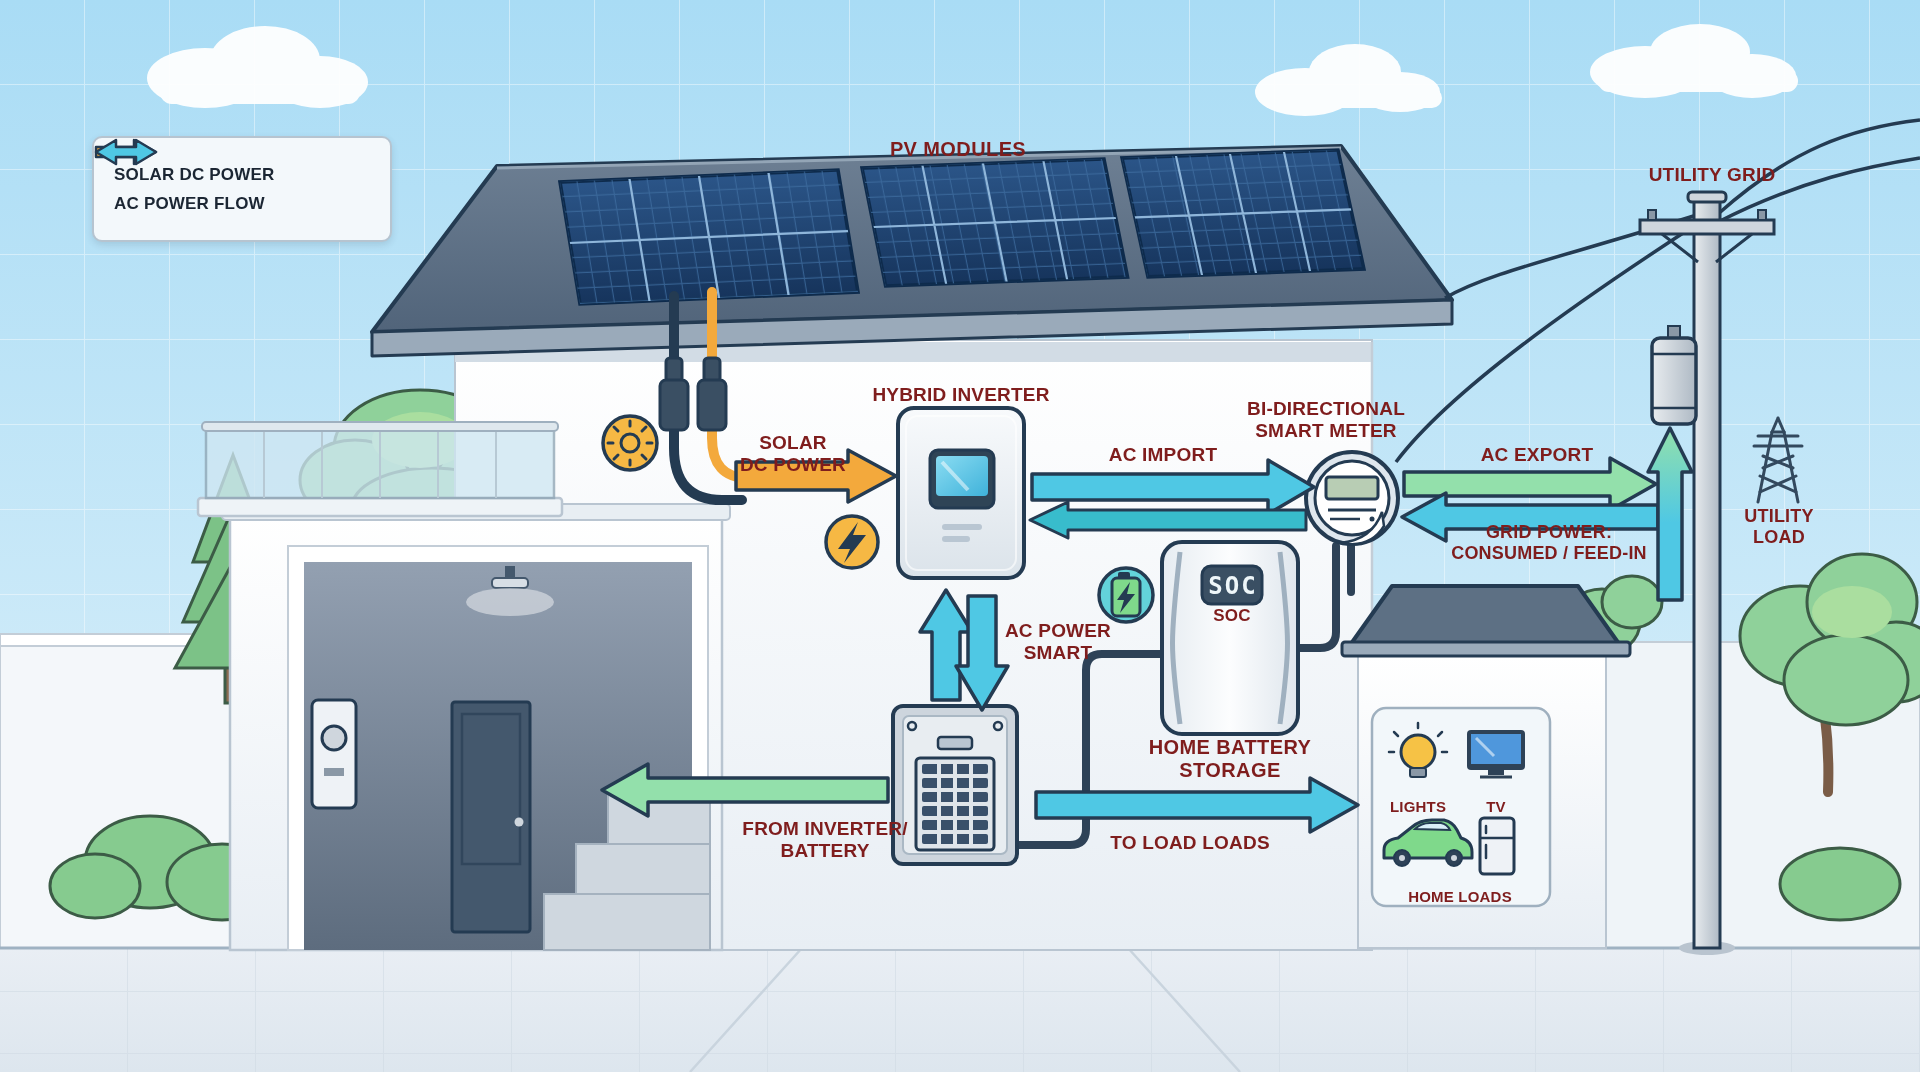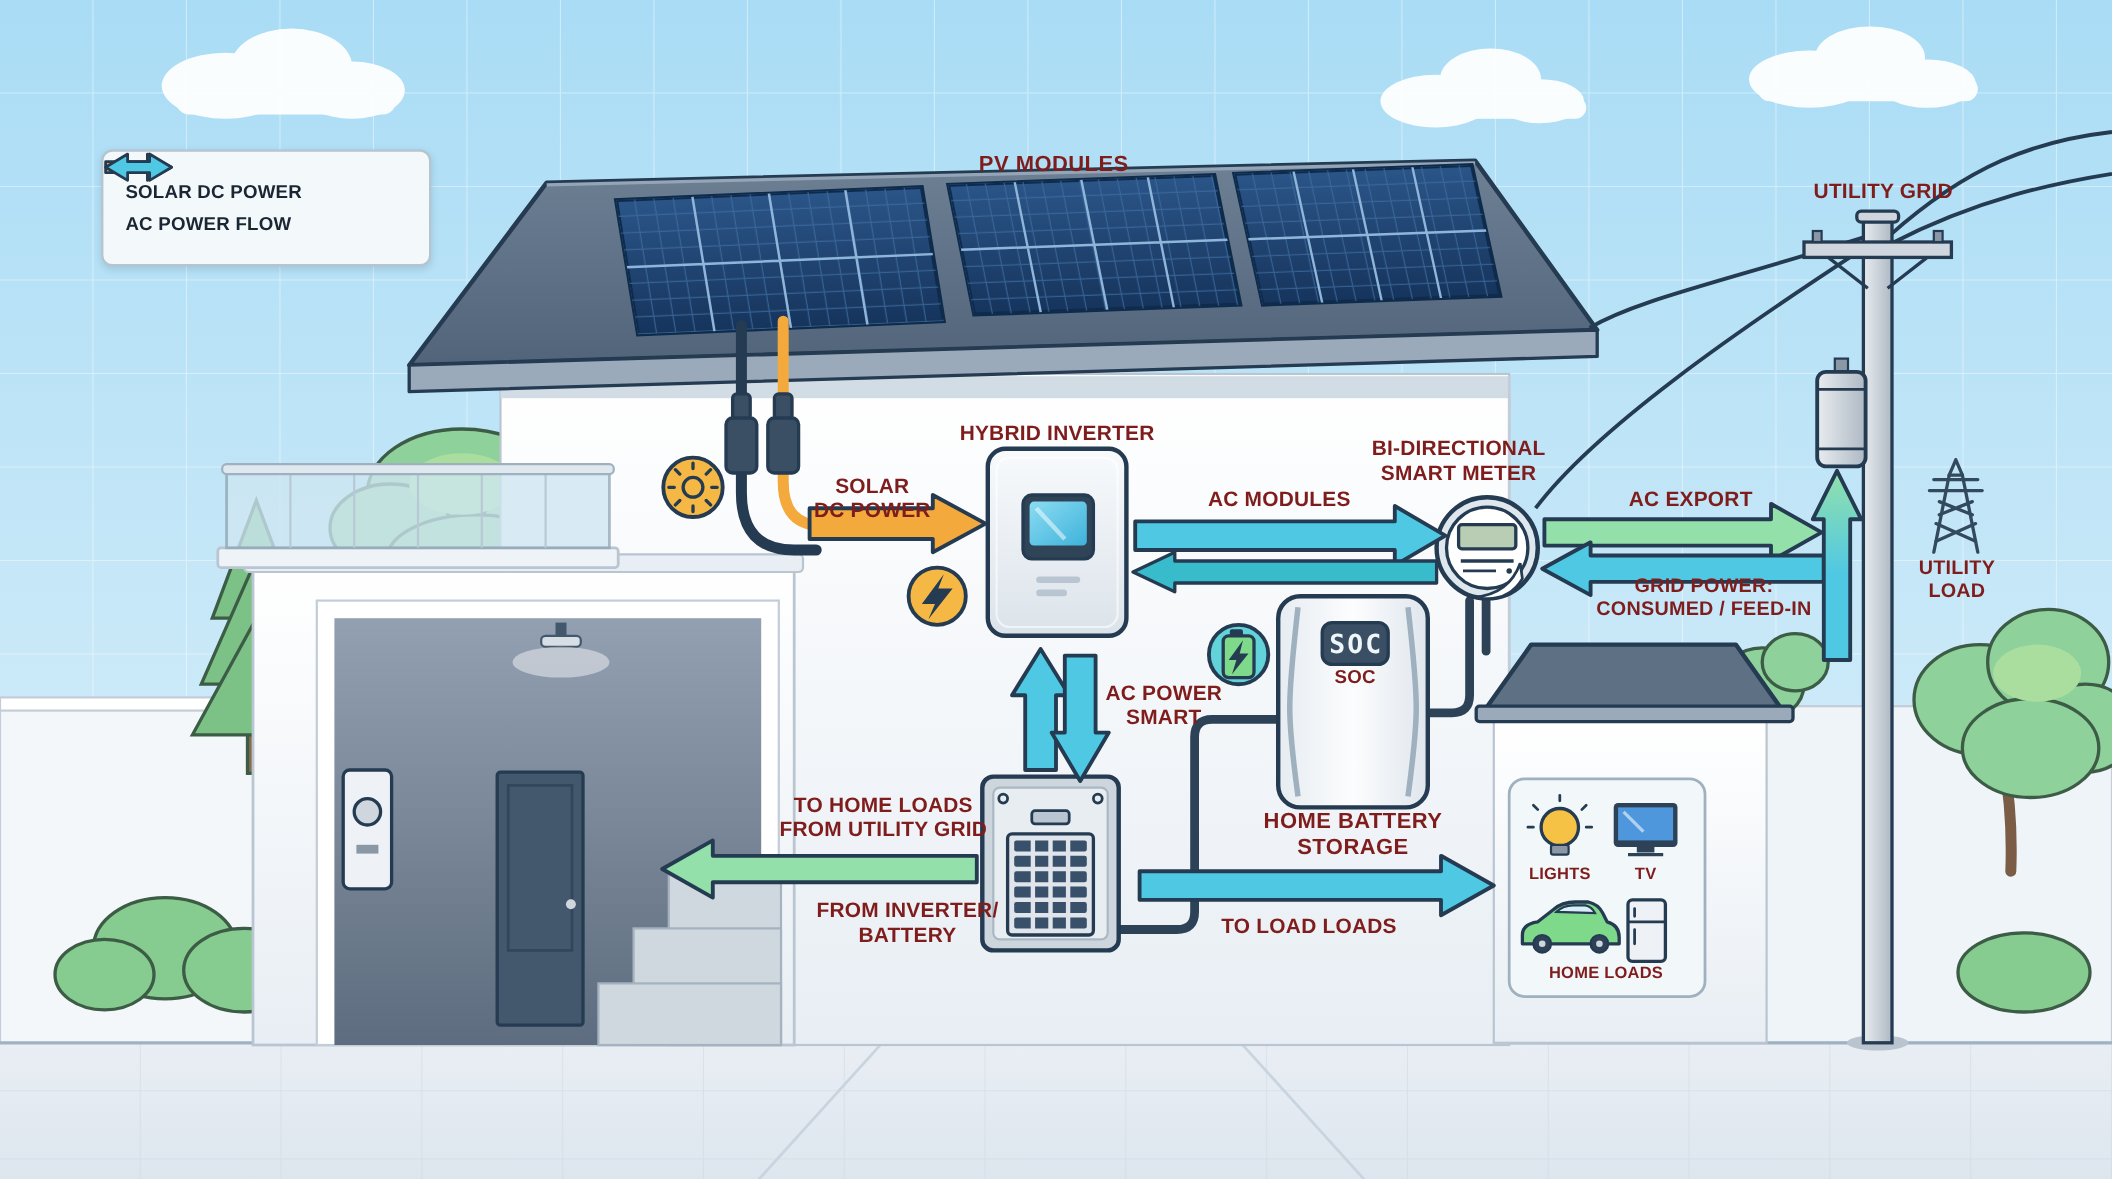--- a/index.html
+++ b/index.html
@@ -2,21 +2,21 @@
 <html><head>
 <meta charset="utf-8">
 <style>
   html,body{margin:0;padding:0;background:#fff;}
   .stage{position:relative;width:1920px;height:1072px;overflow:hidden;
          font-family:"Liberation Sans",sans-serif;}
   .stage svg{position:absolute;left:0;top:0;}
   .lbl{position:absolute;transform:translateX(-50%);text-align:center;
        font:700 19px/1.16 "Liberation Sans",sans-serif;color:#7f1d1d;
        white-space:pre-line;letter-spacing:.2px;}
-  .lbl.small{font-size:15px;}
+  .lbl.small{font-size:15px;margin-top:12px;}
   .lbl.mid{font-size:18px;}
   .lbl.big{font-size:20px;letter-spacing:.4px;}
   .legend{position:absolute;left:92px;top:136px;width:300px;height:106px;
           background:#f3f8fb;border:2px solid #b6c4d0;border-radius:10px;
           box-shadow:0 3px 7px rgba(40,60,80,.14);
           display:flex;flex-direction:column;justify-content:center;gap:9px;
           padding:0 20px;box-sizing:border-box;}
   .legend-row{display:flex;align-items:center;gap:14px;}
   .legend-label{font:700 17px "Liberation Sans",sans-serif;color:#1b2633;letter-spacing:.2px;}
   .soc{position:absolute;left:1203px;top:570px;width:60px;height:32px;
@@ -407,32 +407,30 @@
       </svg>
       <span class="legend-label">AC POWER FLOW</span>
     </div>
   </div>
 
   <div class="lbl big" style="left:958px;top:138px">PV MODULES</div>
   <div class="lbl" style="left:1712px;top:164px">UTILITY GRID</div>
   <div class="lbl" style="left:961px;top:384px">HYBRID INVERTER</div>
   <div class="lbl" style="left:793px;top:432px">SOLAR
 DC POWER</div>
-  <div class="lbl" style="left:1163px;top:444px">AC MODULES</div>
+  <div class="lbl" style="left:1163px;top:444px">AC IMPORT</div>
   <div class="lbl" style="left:1326px;top:398px">BI-DIRECTIONAL
 SMART METER</div>
   <div class="lbl" style="left:1537px;top:444px">AC EXPORT</div>
   <div class="lbl mid" style="left:1549px;top:522px">GRID POWER:
 CONSUMED / FEED-IN</div>
   <div class="lbl mid" style="left:1779px;top:506px">UTILITY
 LOAD</div>
   <div class="lbl" style="left:1058px;top:620px">AC POWER
 SMART</div>
-  <div class="lbl" style="left:803px;top:722px">TO HOME LOADS
-FROM UTILITY GRID</div>
   <div class="lbl" style="left:825px;top:818px">FROM INVERTER/
 BATTERY</div>
   <div class="lbl" style="left:1190px;top:832px">TO LOAD LOADS</div>
   <div class="lbl big" style="left:1230px;top:736px">HOME BATTERY
 STORAGE</div>
   <div class="soc">SOC</div>
   <div class="lbl" style="left:1232px;top:606px;font-size:17px">SOC</div>
   <div class="lbl small" style="left:1418px;top:786px">LIGHTS</div>
   <div class="lbl small" style="left:1496px;top:786px">TV</div>
   <div class="lbl small" style="left:1460px;top:876px">HOME LOADS</div>

